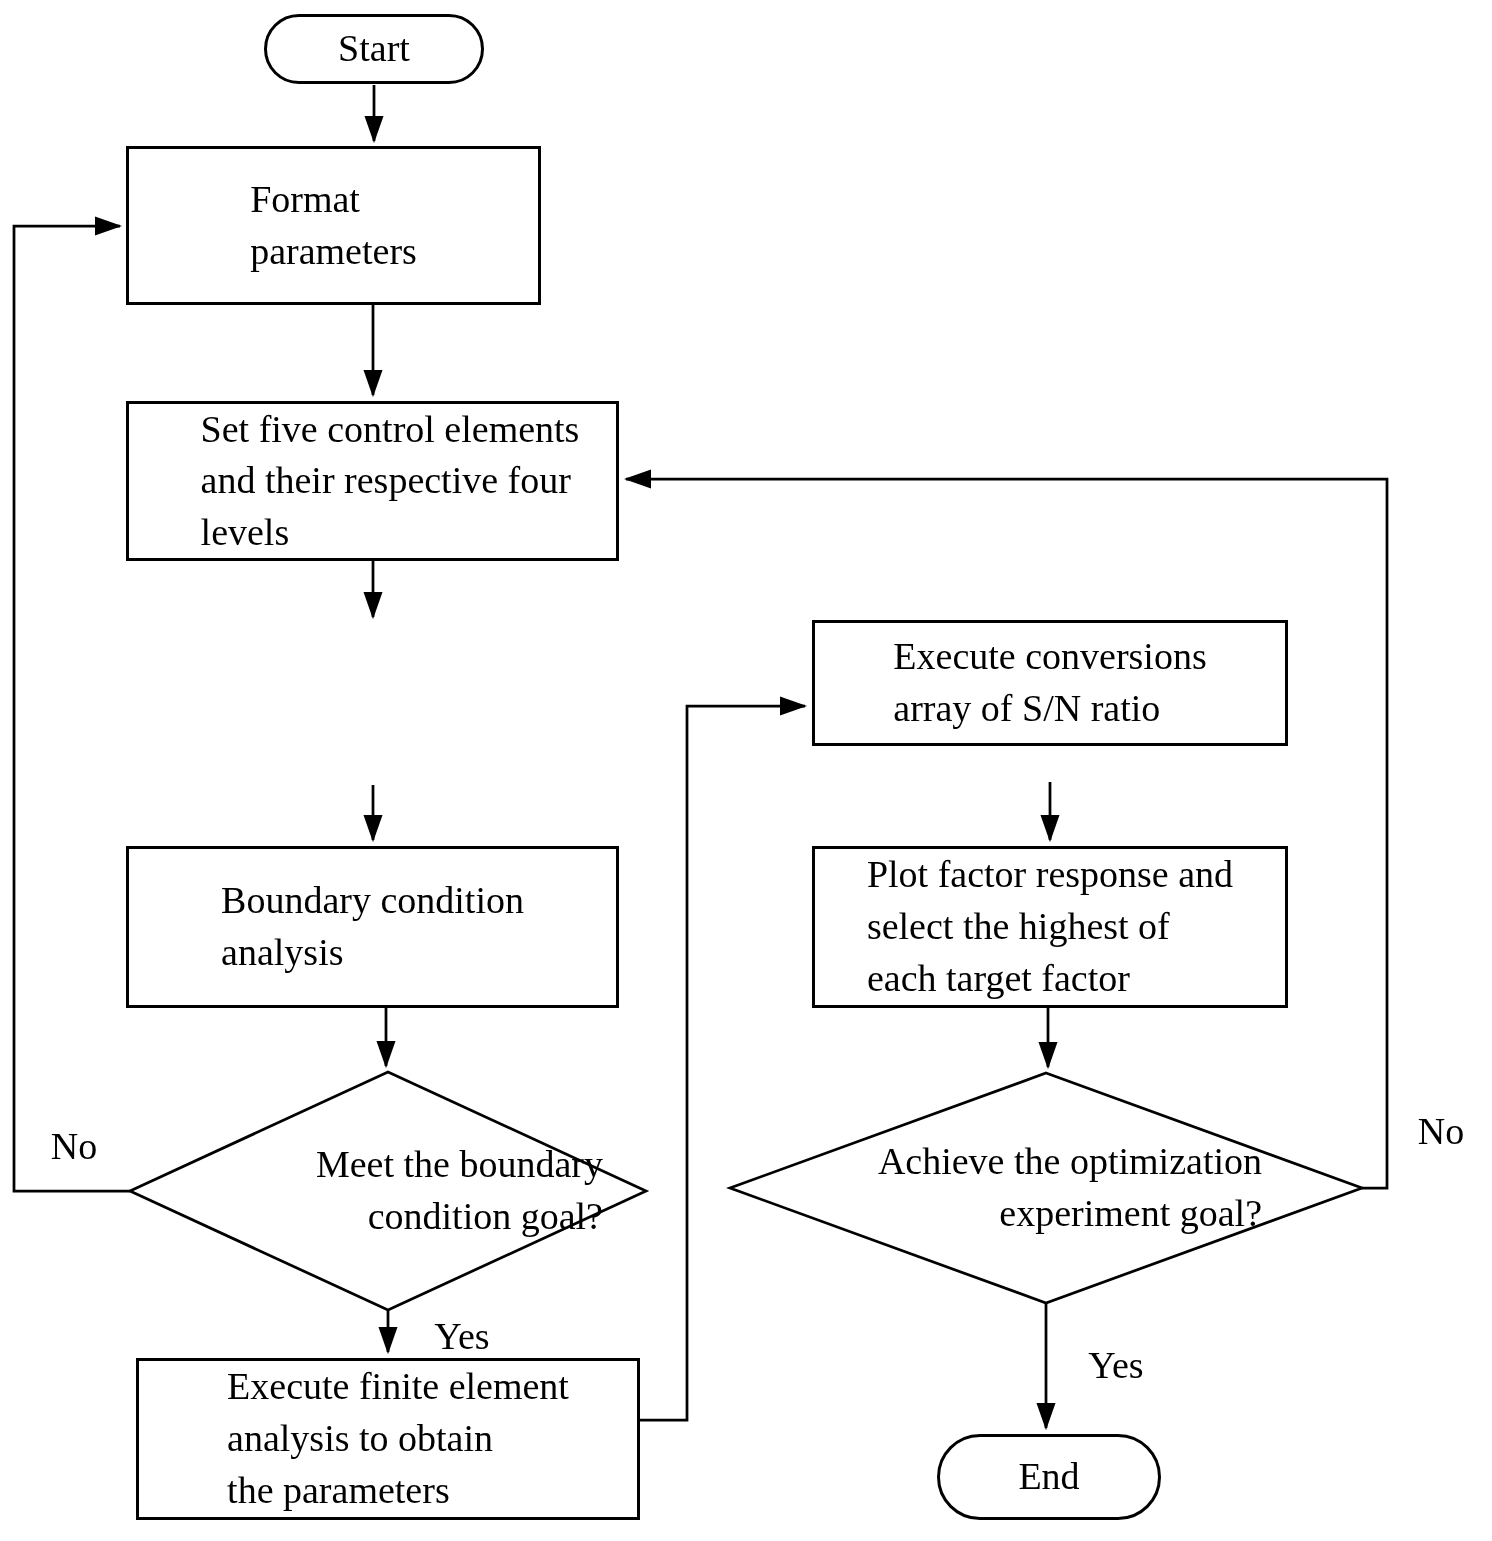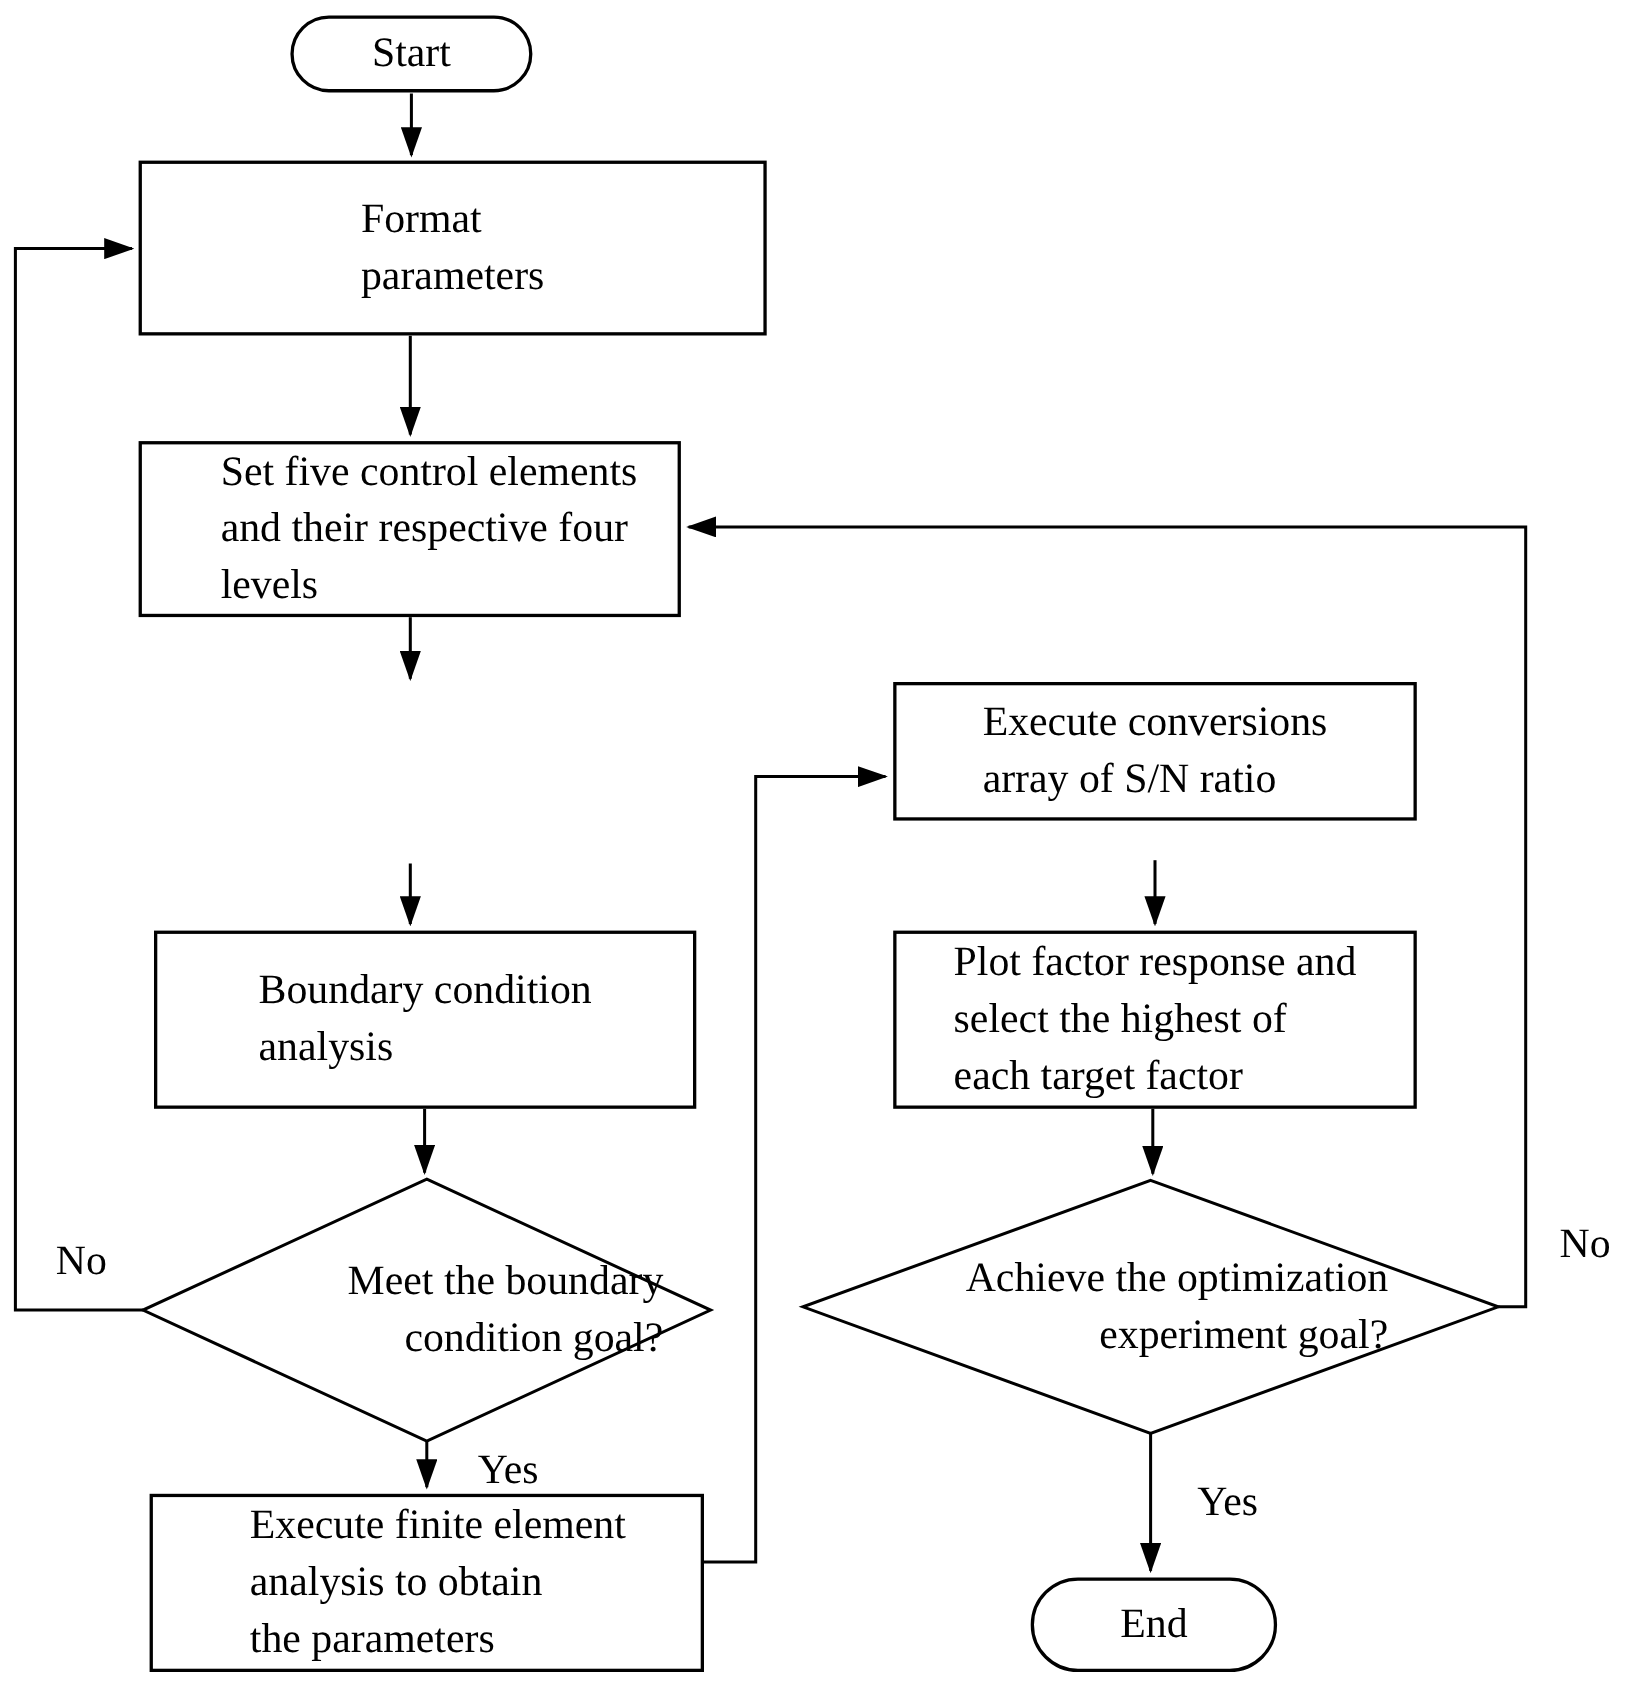--- a/index.html
+++ b/index.html
@@ -50,24 +50,24 @@
     line-height: 1.36;
   }
   .edge-label {
     position: absolute;
     transform: translate(-50%, -50%);
     font-size: 38px;
     line-height: 1;
   }
   
   #n-start  { left: 264px;  top: 14px;   width: 220px; height: 70px; }
-  #n-format { left: 126px;  top: 146px;  width: 571px; height: 159px; }
+  #n-format { left: 126px;  top: 146px;  width: 415px; height: 159px; }
   #n-set    { left: 126px;  top: 401px;  width: 493px; height: 160px; padding-left: 35px; }
   #n-ortho  { left: 126px;  top: 623px;  width: 493px; height: 162px; }
-  #n-bound  { left: 140px;  top: 846px;  width: 493px; height: 162px; }
+  #n-bound  { left: 126px;  top: 846px;  width: 493px; height: 162px; }
   #n-fea    { left: 136px;  top: 1358px; width: 504px; height: 162px; padding-left: 20px; }
   #n-conv   { left: 812px;  top: 620px;  width: 476px; height: 126px; }
   #n-plot   { left: 812px;  top: 846px;  width: 476px; height: 162px; }
   #n-end    { left: 937px;  top: 1434px; width: 224px; height: 86px; }
   #t-dec1   { left: 388px;  top: 1191px; width: 430px; }
   #t-dec2   { left: 992px; top: 1188px; width: 540px; }
   #l-no1    { left: 74px;   top: 1146px; }
   #l-yes1   { left: 462px;  top: 1336px; }
   #l-no2    { left: 1441px; top: 1131px; }
   #l-yes2   { left: 1116px; top: 1365px; }

